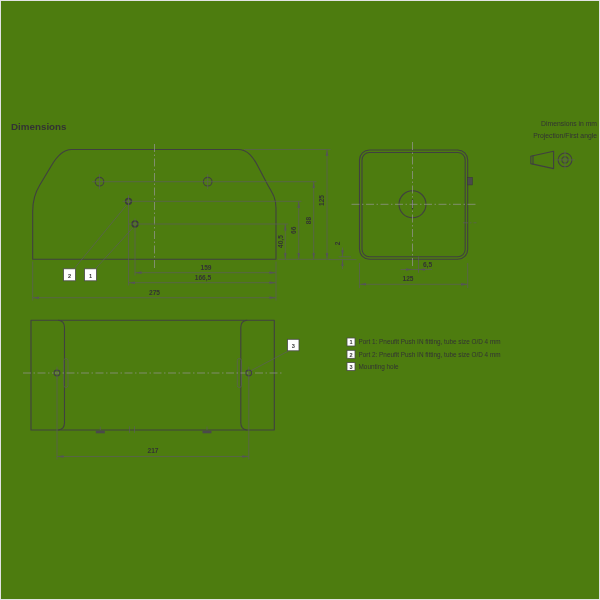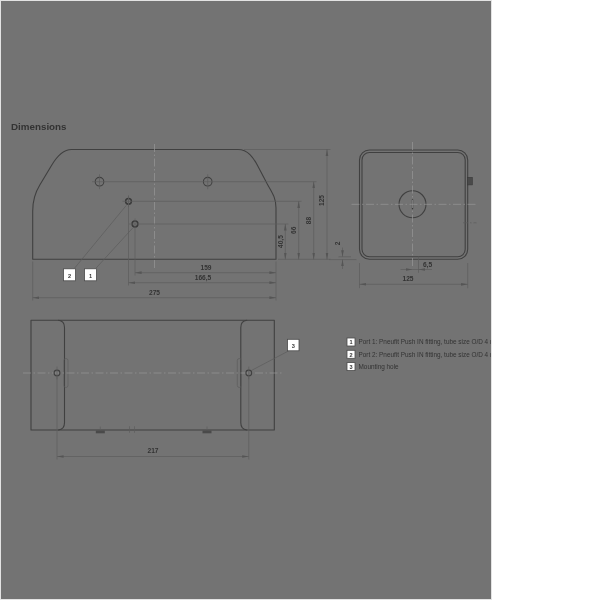--- a/index.html
+++ b/index.html
@@ -1,19 +1,19 @@
 <!DOCTYPE html>
 <html><head>
 <meta charset="utf-8">
 <style>
   html,body{margin:0;padding:0;background:#fff;}
   .canvas{
     position:relative;
-    width:492px;height:600px;
-    background:#737373;
+    width:600px;height:600px;
+    background:#4d7c0f;
     border:1px solid #e3e3e3;
     box-sizing:border-box;
     font-family:"Liberation Sans", sans-serif;
     overflow:hidden;
   }
   svg{position:absolute;top:0;left:0;}
   text{fill:#333;font-family:"Liberation Sans", sans-serif;}
   .obj{stroke:#404040;stroke-width:1.1;fill:none;stroke-linecap:round;stroke-linejoin:round;}
   .thin{stroke:#5c5c5c;stroke-width:0.7;fill:none;}
   .dim{stroke:#5c5c5c;stroke-width:0.7;fill:none;}

